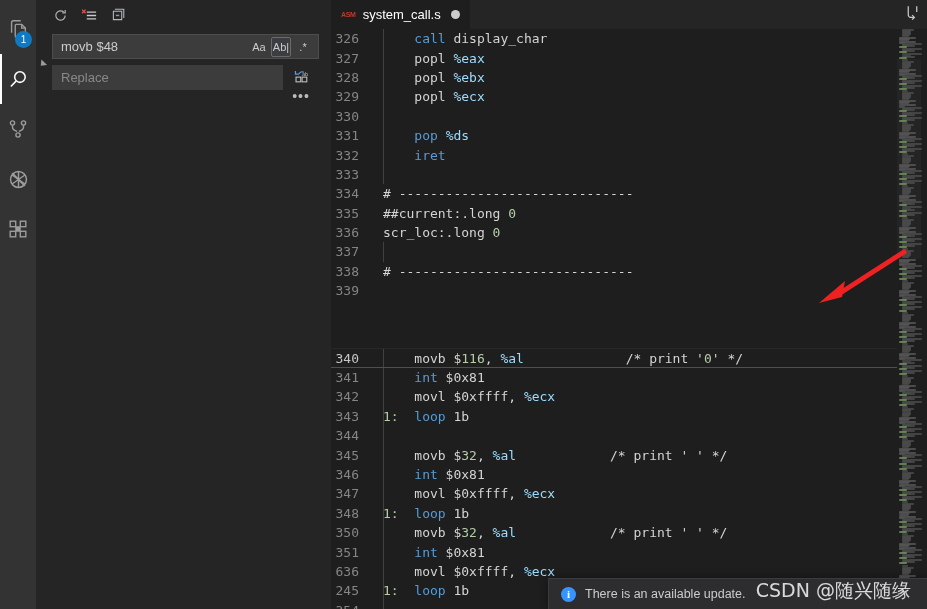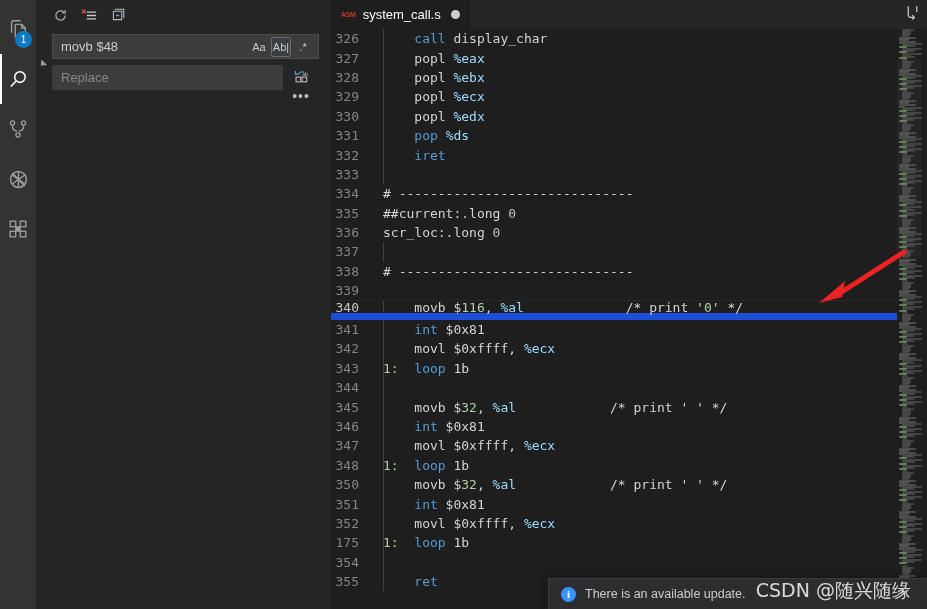--- a/index.html
+++ b/index.html
@@ -177,21 +177,21 @@
   }
   .code-line {
     height: 19.4px;
     display: flex;
     align-items: center;
     position: relative;
     white-space: pre;
     font-family: "DejaVu Sans Mono", monospace;
     font-size: 13px;
   }
-  .code-line.active { border-top: 1px solid #282828; border-bottom: 7px solid #1d4ed8; }
+  .code-line.active { border-top: 1px solid #282828; border-bottom: 1px solid #1d4ed8; margin-top: 48px; }
   .ln {
     width: 52px;
     flex: 0 0 52px;
     text-align: right;
     padding-right: 24px;
     color: #858585;
     font-family: "DejaVu Sans Mono", monospace;
     font-size: 13px;
   }
   .code-line.active .ln { color: #c6c6c6; }
@@ -420,43 +420,43 @@
         </span>
       </div>
     </div>
 
     <div class="code-wrap">
       <div class="code-scroll" id="code-scroll">
           <div class="code-line"><span class="ln">326</span><span class="ltext"><span class="t-pln">    </span><span class="t-kw">call</span><span class="t-pln"> display_char</span></span><span class="indent-guide"></span></div>
           <div class="code-line"><span class="ln">327</span><span class="ltext"><span class="t-pln">    popl </span><span class="t-reg">%eax</span></span><span class="indent-guide"></span></div>
           <div class="code-line"><span class="ln">328</span><span class="ltext"><span class="t-pln">    popl </span><span class="t-reg">%ebx</span></span><span class="indent-guide"></span></div>
           <div class="code-line"><span class="ln">329</span><span class="ltext"><span class="t-pln">    popl </span><span class="t-reg">%ecx</span></span><span class="indent-guide"></span></div>
-          <div class="code-line"><span class="ln">330</span><span class="ltext"><span class="t-pln">    popl </span><span class="t-reg">%edx</span></span><span class="indent-guide"></span></div>
+          <div class="code-line"><span class="ln">330</span><span class="indent-guide"></span></div>
           <div class="code-line"><span class="ln">331</span><span class="ltext"><span class="t-pln">    </span><span class="t-kw">pop</span><span class="t-pln"> </span><span class="t-reg">%ds</span></span><span class="indent-guide"></span></div>
           <div class="code-line"><span class="ln">332</span><span class="ltext"><span class="t-pln">    </span><span class="t-kw">iret</span></span><span class="indent-guide"></span></div>
           <div class="code-line"><span class="ln">333</span><span class="ltext"></span><span class="indent-guide"></span></div>
           <div class="code-line"><span class="ln">334</span><span class="ltext"><span class="t-cmt"># ------------------------------</span></span></div>
           <div class="code-line"><span class="ln">335</span><span class="ltext"><span class="t-cmt">##current:.long </span><span class="t-num">0</span></span></div>
           <div class="code-line"><span class="ln">336</span><span class="ltext"><span class="t-cmt">scr_loc:.long </span><span class="t-num">0</span></span></div>
           <div class="code-line"><span class="ln">337</span><span class="ltext"></span><span class="indent-guide"></span></div>
           <div class="code-line"><span class="ln">338</span><span class="ltext"><span class="t-cmt"># ------------------------------</span></span></div>
           <div class="code-line"><span class="ln">339</span></div>
           <div class="code-line active"><span class="ln">340</span><span class="ltext"><span class="t-pln">    movb $</span><span class="t-num">116</span><span class="t-pln">, </span><span class="t-reg">%al</span><span class="t-pln">             </span><span class="t-pln">/* print '</span><span class="t-num">0</span><span class="t-pln">' */</span></span><span class="indent-guide"></span></div>
           <div class="code-line"><span class="ln">341</span><span class="ltext"><span class="t-pln">    </span><span class="t-kw">int</span><span class="t-pln"> $0x81</span></span><span class="indent-guide"></span></div>
           <div class="code-line"><span class="ln">342</span><span class="ltext"><span class="t-pln">    movl $0xffff, </span><span class="t-reg">%ecx</span></span><span class="indent-guide"></span></div>
           <div class="code-line"><span class="ln">343</span><span class="ltext"><span class="t-lbl">1:</span><span class="t-pln">  </span><span class="t-kw">loop</span><span class="t-pln"> 1b</span></span><span class="indent-guide"></span></div>
           <div class="code-line"><span class="ln">344</span><span class="ltext"></span><span class="indent-guide"></span></div>
           <div class="code-line"><span class="ln">345</span><span class="ltext"><span class="t-pln">    movb $</span><span class="t-num">32</span><span class="t-pln">, </span><span class="t-reg">%al</span><span class="t-pln">            </span><span class="t-pln">/* print ' ' */</span></span><span class="indent-guide"></span></div>
           <div class="code-line"><span class="ln">346</span><span class="ltext"><span class="t-pln">    </span><span class="t-kw">int</span><span class="t-pln"> $0x81</span></span><span class="indent-guide"></span></div>
           <div class="code-line"><span class="ln">347</span><span class="ltext"><span class="t-pln">    movl $0xffff, </span><span class="t-reg">%ecx</span></span><span class="indent-guide"></span></div>
           <div class="code-line"><span class="ln">348</span><span class="ltext"><span class="t-lbl">1:</span><span class="t-pln">  </span><span class="t-kw">loop</span><span class="t-pln"> 1b</span></span><span class="indent-guide"></span></div>
           <div class="code-line"><span class="ln">350</span><span class="ltext"><span class="t-pln">    movb $</span><span class="t-num">32</span><span class="t-pln">, </span><span class="t-reg">%al</span><span class="t-pln">            </span><span class="t-pln">/* print ' ' */</span></span><span class="indent-guide"></span></div>
           <div class="code-line"><span class="ln">351</span><span class="ltext"><span class="t-pln">    </span><span class="t-kw">int</span><span class="t-pln"> $0x81</span></span><span class="indent-guide"></span></div>
-          <div class="code-line"><span class="ln">352</span><span class="ltext"><span class="t-pln">    movl $0xffff, </span><span class="t-reg">%ecx</span></span><span class="indent-guide"></span></div>
-          <div class="code-line"><span class="ln">175</span><span class="ltext"><span class="t-lbl">1:</span><span class="t-pln">  </span><span class="t-kw">loop</span><span class="t-pln"> 1b</span></span><span class="indent-guide"></span></div>
+          <div class="code-line"><span class="ln">636</span><span class="ltext"><span class="t-pln">    movl $0xffff, </span><span class="t-reg">%ecx</span></span><span class="indent-guide"></span></div>
+          <div class="code-line"><span class="ln">245</span><span class="ltext"><span class="t-lbl">1:</span><span class="t-pln">  </span><span class="t-kw">loop</span><span class="t-pln"> 1b</span></span><span class="indent-guide"></span></div>
           <div class="code-line"><span class="ln">354</span><span class="ltext"></span><span class="indent-guide"></span></div>
           <div class="code-line"><span class="ln">355</span><span class="ltext"><span class="t-pln">    </span><span class="t-kw">ret</span></span><span class="indent-guide"></span></div>
         </div>
       <div class="minimap" id="minimap">
         <div class="mm-slider"></div>
         <div class="scrollbar-deco"></div>
       <div class="mm-line" style="top: 0px; left: 5px; width: 12.45px; background: rgb(74, 74, 74); opacity: 0.85;"></div>
           <div class="mm-line" style="top: 1.02px; left: 5px; width: 8.85px; background: rgb(74, 74, 74); opacity: 0.85;"></div>
           <div class="mm-line" style="top: 2.04px; left: 5px; width: 8.85px; background: rgb(74, 74, 74); opacity: 0.85;"></div>
           <div class="mm-line" style="top: 3.06px; left: 5px; width: 8.85px; background: rgb(74, 74, 74); opacity: 0.85;"></div>

